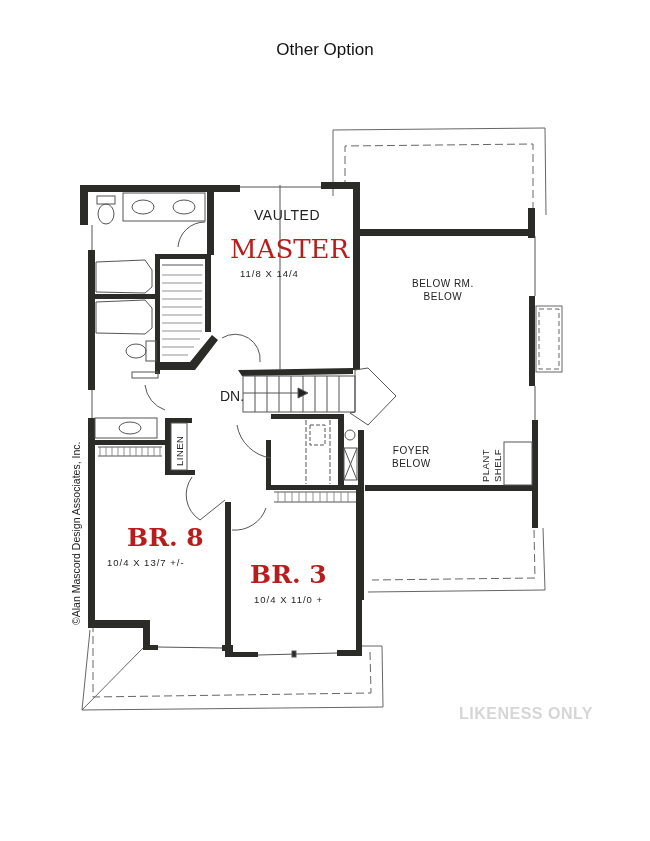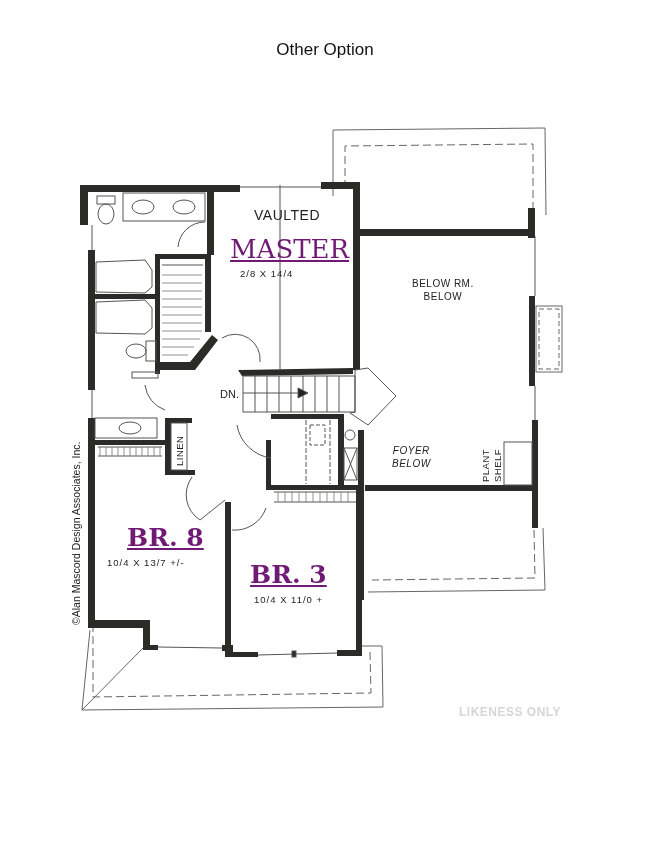--- a/index.html
+++ b/index.html
@@ -1,24 +1,24 @@
 <!DOCTYPE html>
 <html><head>
 <meta charset="utf-8">
 <style>
   html, body { margin:0; padding:0; background:#ffffff; }
   body { width:650px; height:841px; position:relative; overflow:hidden; font-family:"Liberation Sans", sans-serif; }
   .page-title { position:absolute; left:0; width:650px; top:40px; text-align:center; font-size:17px; color:#111; }
   svg.plan { position:absolute; left:0; top:0; }
   .lbl { position:absolute; color:#222; text-align:center; white-space:nowrap; }
   .lbl-sm { font-size:10px; letter-spacing:0.5px; line-height:13px; }
-  .lbl-big { font-family:"DejaVu Serif", serif; color:#701a75;text-decoration:underline; }
+  .lbl-big { font-family:"DejaVu Serif", serif; color:#b91c1c; }
   .lbl-dim { font-size:9.5px; letter-spacing:1px; }
   .vert { transform-origin:left top; transform:rotate(-90deg); }
-  .watermark { position:absolute; left:459px; top:705px; font-size:12px; font-weight:bold; color:#d6d6d6; letter-spacing:0.5px;text-align:right; }
+  .watermark { position:absolute; left:459px; top:705px; font-size:16px; font-weight:bold; color:#d6d6d6; letter-spacing:0.5px;text-align:right; }
   .copyright { position:absolute; left:70px; top:625px; font-size:10.5px; color:#222; transform-origin:left top; transform:rotate(-90deg); white-space:nowrap; }
 </style>
 </head>
 <body>
 
 <div class="page-title">Other Option</div>
 
 <svg class="plan" width="650" height="841" viewBox="0 0 650 841" xmlns="http://www.w3.org/2000/svg">
 
   <g fill="none" stroke="#666" stroke-width="1">
@@ -153,40 +153,40 @@
 
   <g stroke="#777" stroke-width="0.8">
     <path d="M100,447 v9 M106,447 v9 M112,447 v9 M118,447 v9 M124,447 v9 M130,447 v9 M136,447 v9 M142,447 v9 M148,447 v9 M154,447 v9 M160,447 v9"></path>
     <path d="M278,492 v10 M285,492 v10 M292,492 v10 M299,492 v10 M306,492 v10 M313,492 v10 M320,492 v10 M327,492 v10 M334,492 v10 M341,492 v10 M348,492 v10"></path>
     <path d="M162,275 h40 M162,283 h40 M162,291 h40 M162,299 h40 M162,307 h40 M162,315 h40 M162,323 h40 M162,331 h40 M162,339 h38 M162,347 h32 M162,355 h26"></path>
   </g>
 </svg>
 
 <div class="lbl lbl-sm" style="left:254px;top:209px;font-size:14px;">VAULTED</div>
 <div class="lbl lbl-big" style="left:230px;top:234px;font-size:26px;">MASTER</div>
-<div class="lbl lbl-dim" style="left:240px;top:268px;">2/8  X  14/4</div>
+<div class="lbl lbl-dim" style="left:240px;top:268px;">11/8  X  14/4</div>
 
 <div class="lbl lbl-sm" style="left:412px;top:277px;">
   <div>BELOW RM.</div>
   <div>BELOW</div>
 </div>
 
-<div class="lbl lbl-sm" style="left:392px;top:444px;font-style:italic;">
+<div class="lbl lbl-sm" style="left:392px;top:444px;">
   <div>FOYER</div>
   <div>BELOW</div>
 </div>
 
 <div class="lbl lbl-sm vert" style="left:480px;top:482px;text-align:left;font-size:9.5px;line-height:12px;">
   <div>PLANT</div>
   <div>SHELF</div>
 </div>
 
 <div class="lbl lbl-sm vert" style="left:173px;top:466px;font-size:9.5px;">LINEN</div>
 
-<div class="lbl" style="left:220px;top:388px;font-size:11px;">DN.</div>
+<div class="lbl" style="left:220px;top:388px;font-size:14px;">DN.</div>
 
 <div class="lbl lbl-big" style="left:127px;top:523px;font-size:25px;font-weight:bold;">BR. 8</div>
 <div class="lbl lbl-dim" style="left:107px;top:557px;">10/4  X  13/7  +/-</div>
 
 <div class="lbl lbl-big" style="left:250px;top:560px;font-size:25px;font-weight:bold;">BR. 3</div>
 <div class="lbl lbl-dim" style="left:254px;top:594px;">10/4  X  11/0  +</div>
 
 <div class="copyright">©Alan Mascord Design Associates, Inc.</div>
 <div class="watermark">LIKENESS ONLY</div>
 

